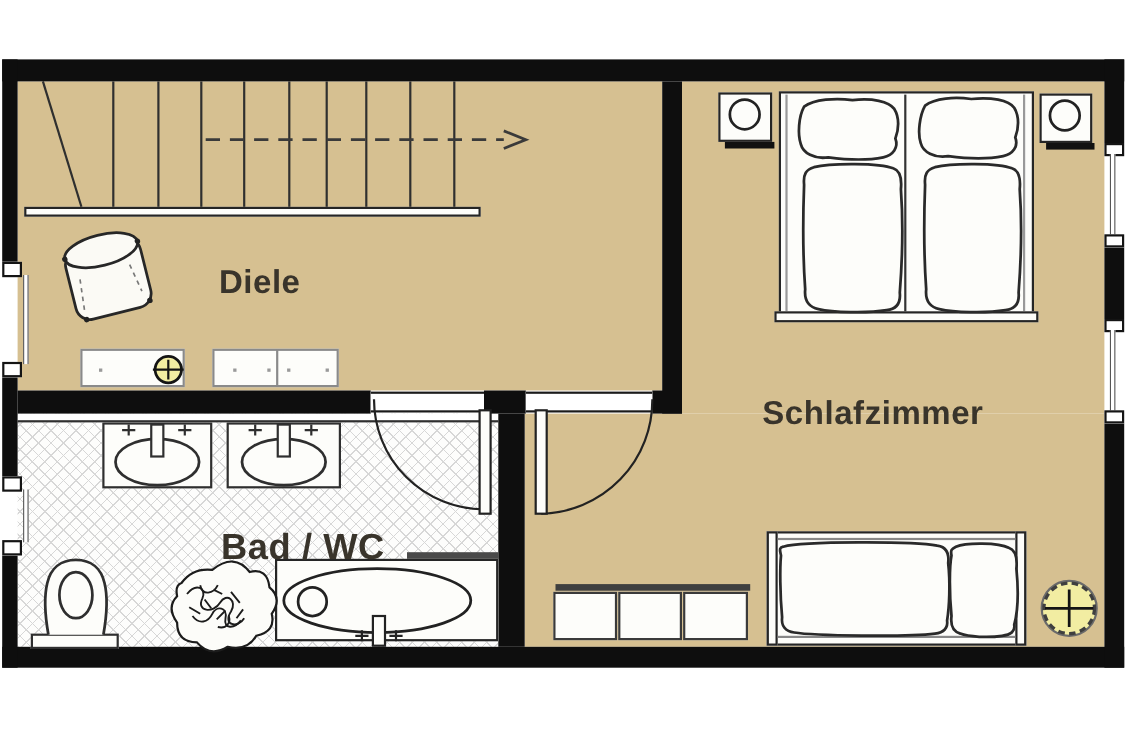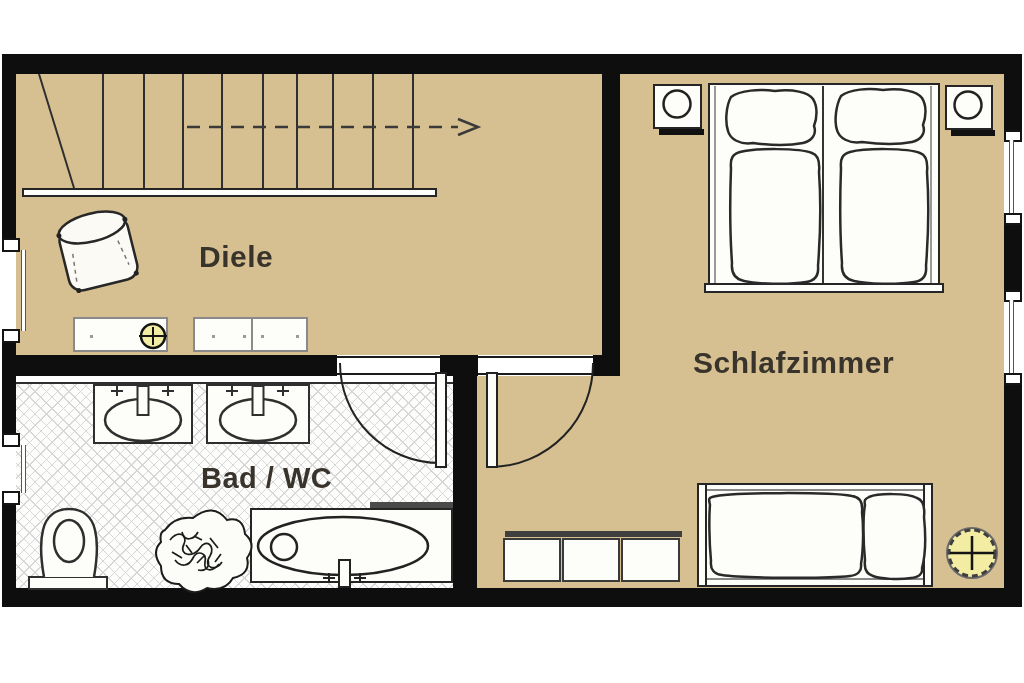--- a/index.html
+++ b/index.html
@@ -96,22 +96,22 @@
   <div class="wbox" style="left:503px;top:538px;width:58px;height:44px;border-color:#3a3a3a"></div>
   <div class="wbox" style="left:562px;top:538px;width:58px;height:44px;border-color:#3a3a3a"></div>
   <div class="wbox" style="left:621px;top:538px;width:59px;height:44px;border-color:#3a3a3a"></div>
   <div class="wbox" style="left:697px;top:483px;width:236px;height:104px"></div>
   <div class="wbox" style="left:697px;top:483px;width:10px;height:104px"></div>
   <div class="wbox" style="left:923px;top:483px;width:10px;height:104px"></div>
   <div class="abs" style="left:707px;top:489px;width:216px;height:2px;background:#888"></div>
   <div class="abs" style="left:707px;top:578px;width:216px;height:2px;background:#888"></div>
 
   <div class="lbl" style="left:199px;top:242px;font-size:30px">Diele</div>
-  <div class="lbl" style="left:201px;top:464px;font-size:29px">Bad / WC</div>
-  <div class="lbl" style="left:693px;top:348px;font-size:30px">Schlafzimmer</div>
+  <div class="lbl" style="left:201px;top:480px;font-size:33px">Bad / WC</div>
+  <div class="lbl" style="left:693px;top:361px;font-size:30px">Schlafzimmer</div>
 
   <svg width="1024" height="683" viewBox="0 0 1024 683">
 
     <g stroke="#2f2f2f" stroke-width="2">
       <line x1="39" y1="74" x2="74" y2="188"></line>
       <line x1="103" y1="74" x2="103" y2="188"></line>
         <line x1="144" y1="74" x2="144" y2="188"></line>
       <line x1="183" y1="74" x2="183" y2="188"></line>
         <line x1="222" y1="74" x2="222" y2="188"></line>
       <line x1="263" y1="74" x2="263" y2="188"></line>

